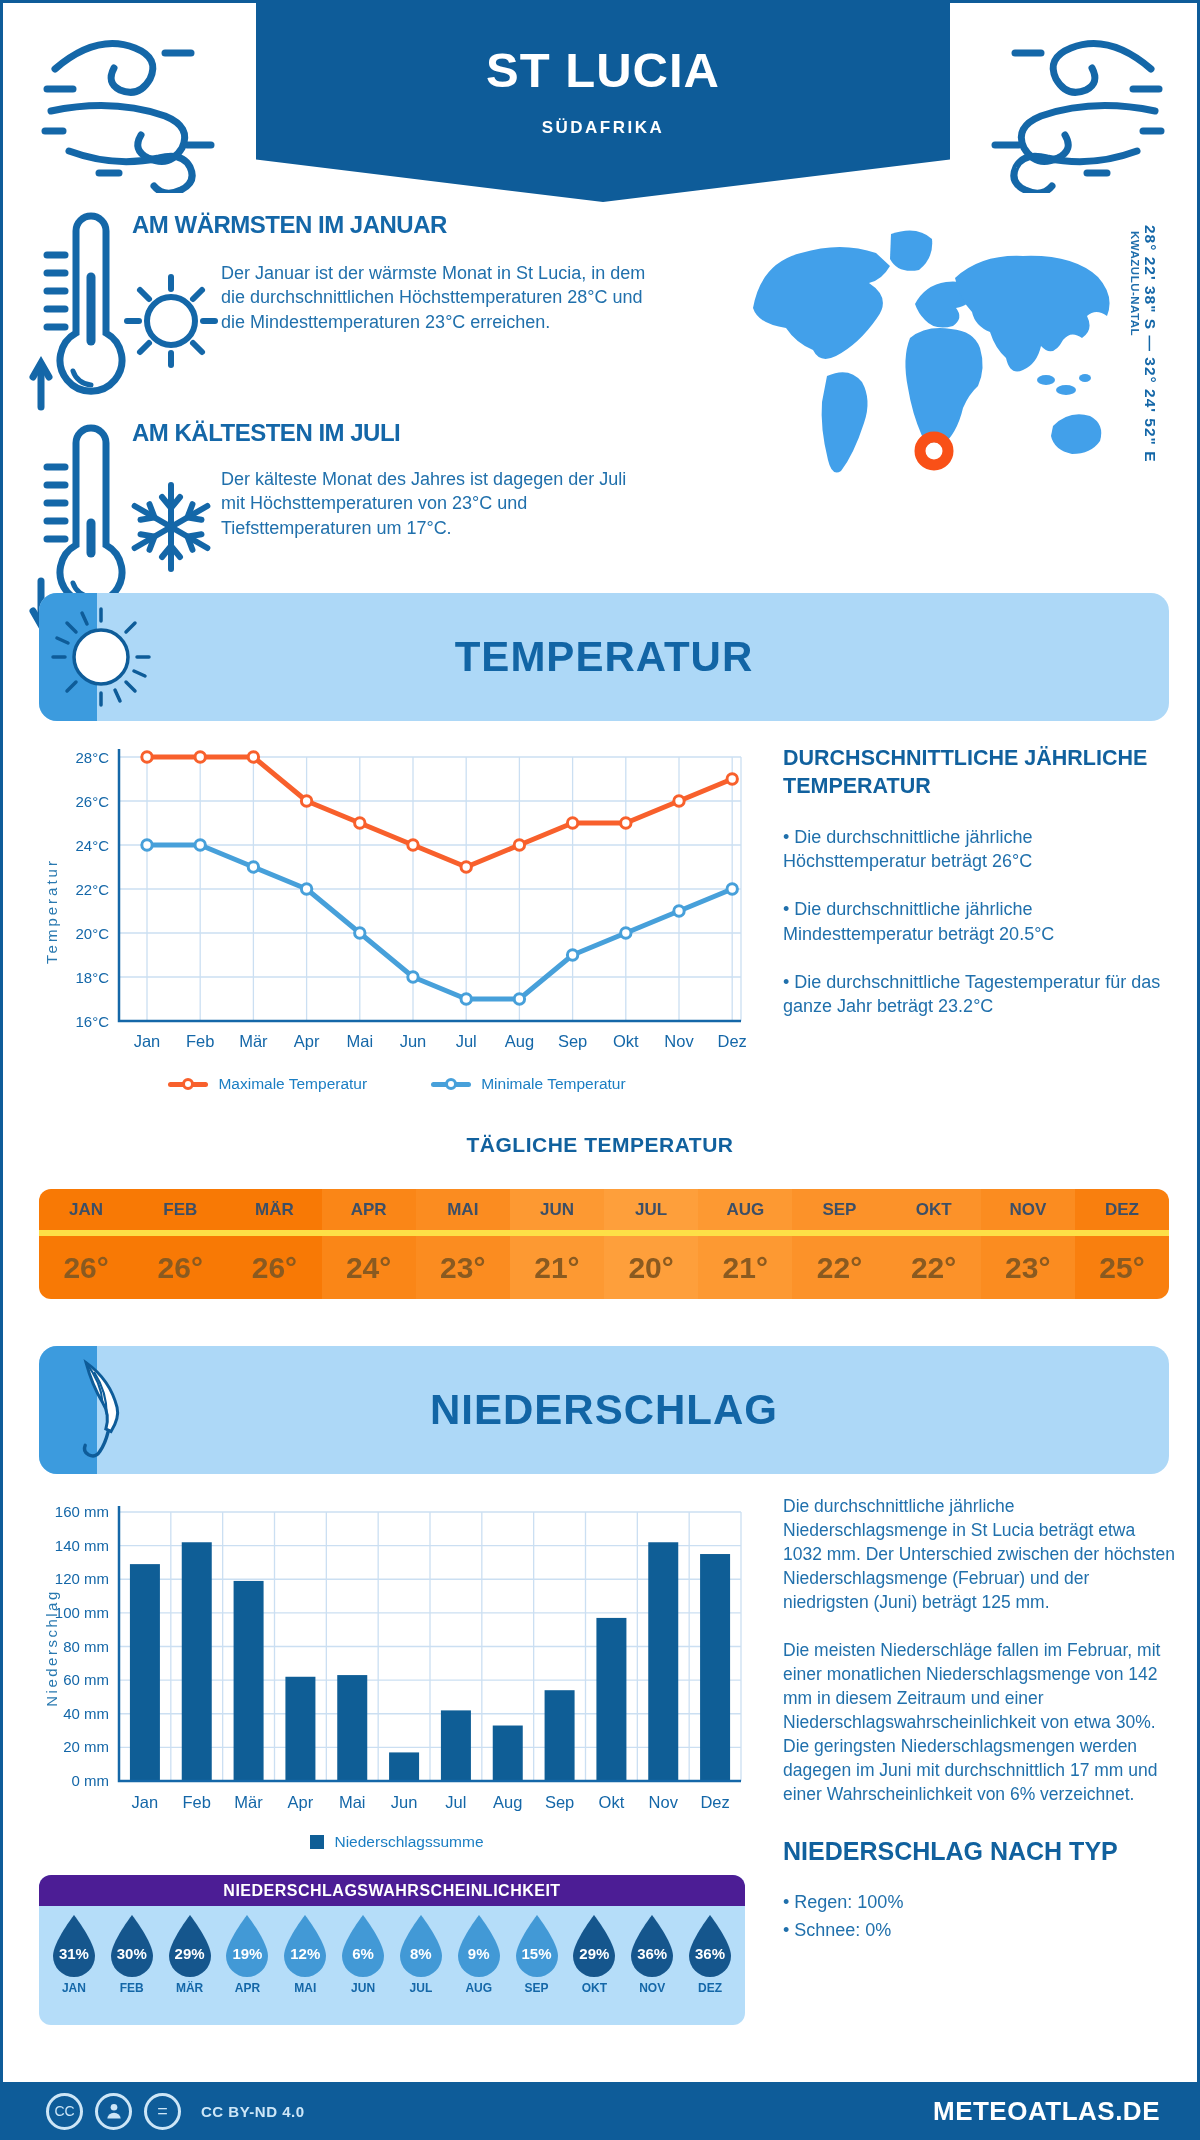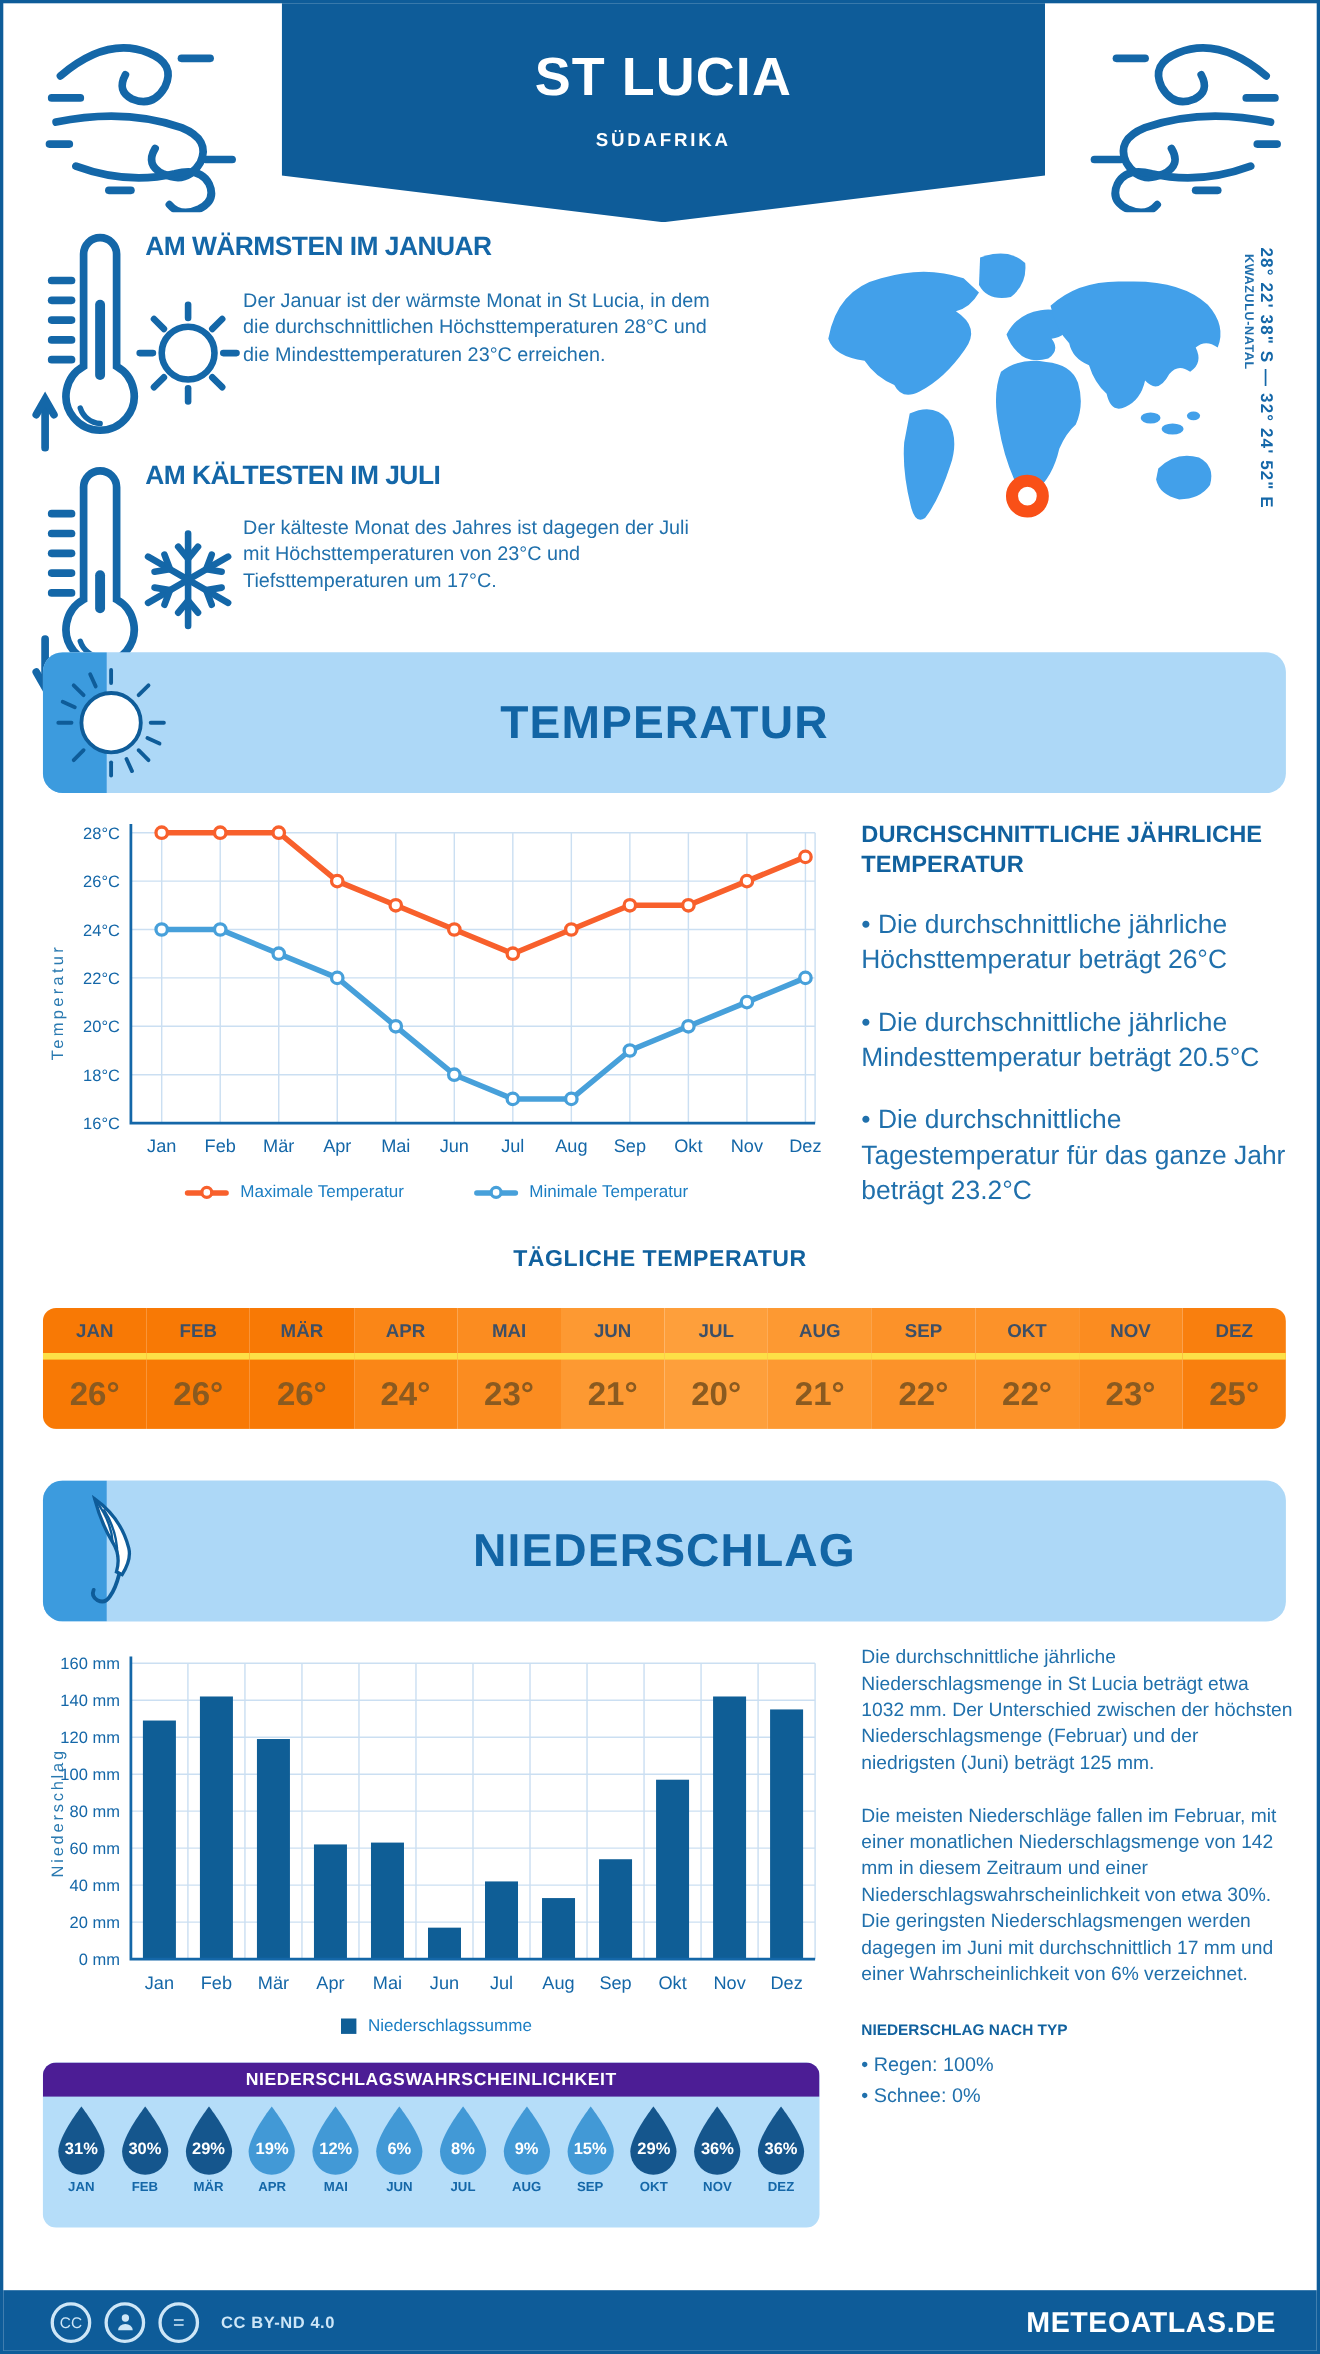--- a/index.html
+++ b/index.html
@@ -38,23 +38,23 @@
   .chartbox{position:absolute;left:38px;width:712px;}
   .legend{position:absolute;left:38px;width:712px;display:flex;justify-content:center;gap:64px;align-items:center;}
   .legitem{display:flex;align-items:center;gap:10px;font-size:15.5px;color:#1B7EC3;}
   .leg-dash{position:relative;width:40px;height:5px;border-radius:3px;background:currentColor;}
   .leg-dot{position:absolute;left:14px;top:-3.5px;width:12px;height:12px;border-radius:50%;background:#fff;border:3px solid currentColor;box-sizing:border-box;}
   .leg-sq{width:14px;height:14px;background:#0F5E96;}
 
   
   .rightcol{position:absolute;left:780px;width:392px;color:#2070AC;}
   .rc-heading{font-size:21.5px;font-weight:bold;color:#11619E;line-height:1.3;margin:0 0 2px;}
-  .rc-bullet{font-size:24px;line-height:1.35;margin:24px 0 0;}
+  .rc-bullet{font-size:18px;line-height:1.35;margin:24px 0 0;}
   .rc-para{font-size:17.5px;line-height:1.37;margin:0 0 24px;}
-  .rc-subhead{font-size:14px;font-weight:bold;color:#11619E;margin:30px 0 10px;}
+  .rc-subhead{font-size:25px;font-weight:bold;color:#11619E;margin:30px 0 22px;}
   .rc-typeitem{font-size:18px;line-height:1.6;margin:0;}
 
   
   .daily-head{position:absolute;left:0;top:1130px;width:100%;text-align:center;font-size:21px;font-weight:bold;color:#11619E;letter-spacing:0.5px;}
   .dtable{position:absolute;left:36px;top:1186px;width:1130px;height:110px;display:flex;border-radius:12px;overflow:hidden;}
   .dcol{flex:1;display:flex;flex-direction:column;}
   .dcol .m{height:41px;display:flex;align-items:center;justify-content:center;font-size:17px;font-weight:bold;color:#3D4F66;}
   .dcol .v{flex:1;border-top:6px solid #fde047;display:flex;align-items:center;justify-content:center;font-size:30px;font-weight:bold;color:#8A5A20;}
 
   

